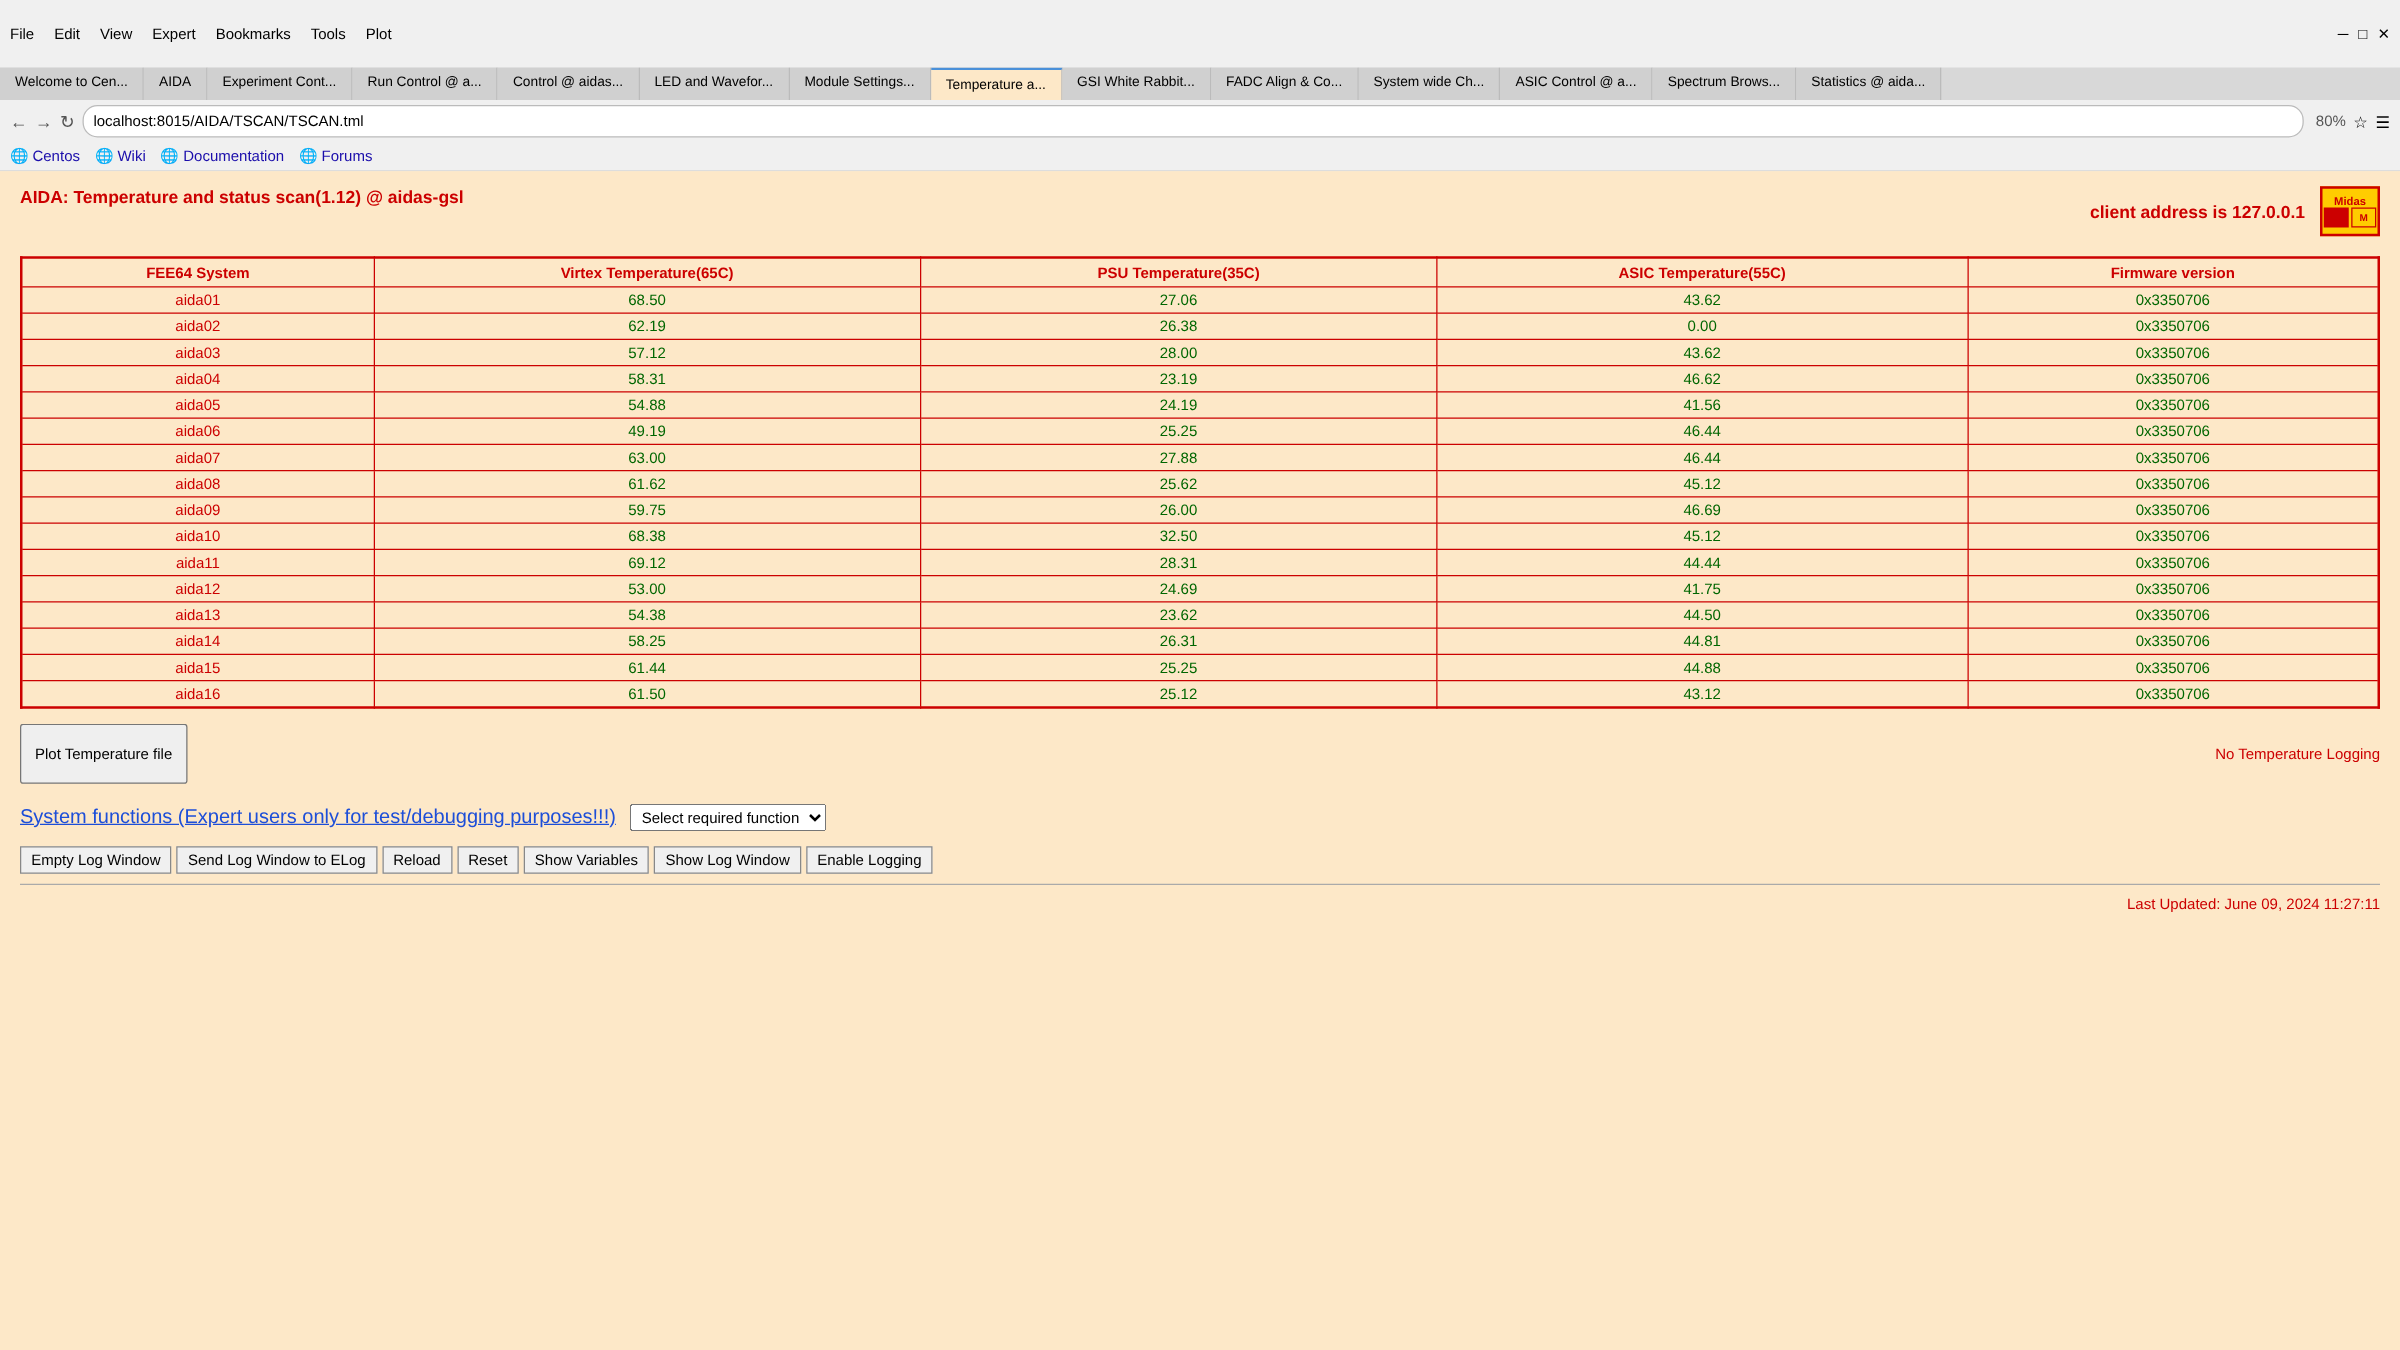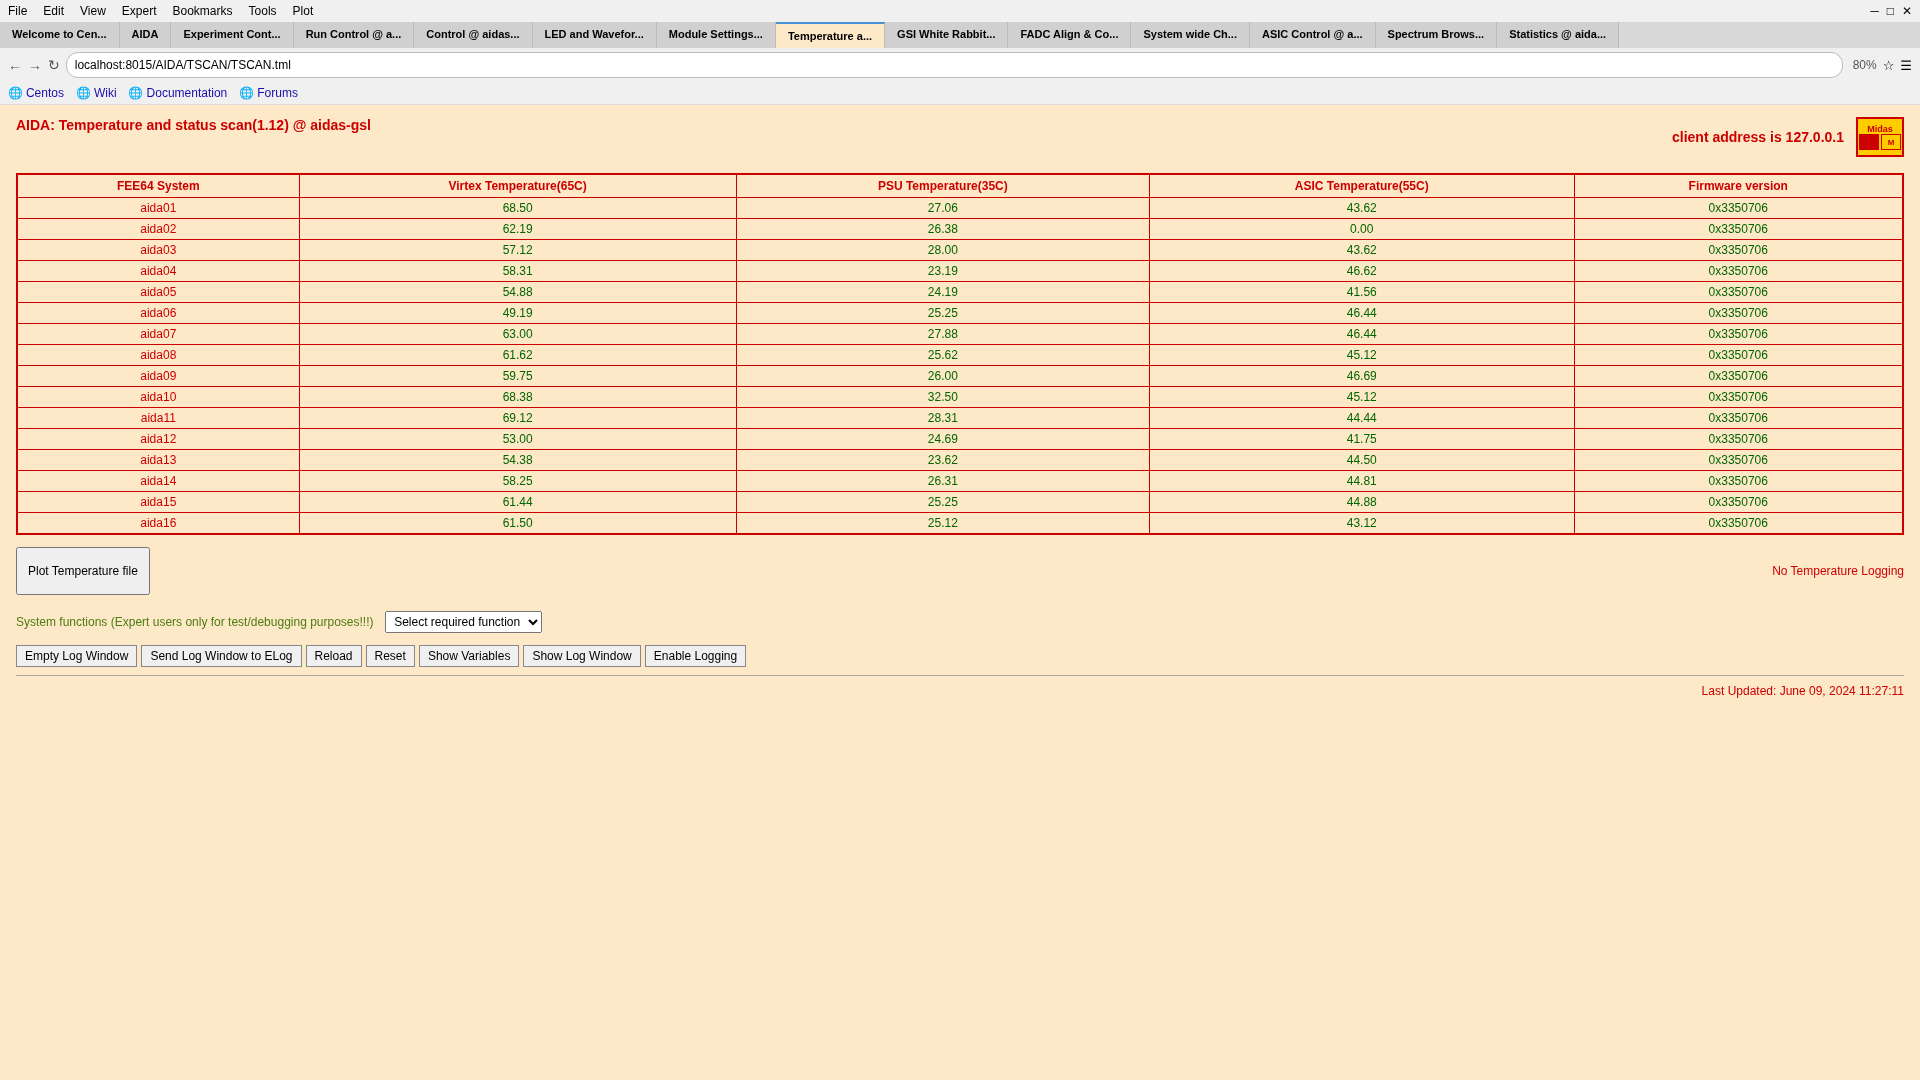--- a/index.html
+++ b/index.html
@@ -1,23 +1,23 @@
 <!DOCTYPE html>
 <html><head>
   <meta charset="utf-8">
   <style>
     * { margin: 0; padding: 0; box-sizing: border-box; }
     body { font-family: Arial, sans-serif; font-size: 13px; background: #fde8c8; }
 
     
     .browser-frame { background: #f0f0f0; }
-    .menu-bar { display: flex; gap: 16px; padding: 4px 8px; background: #f0f0f0; font-size: 12px; }
+    .menu-bar { display: flex; gap: 16px; padding: 20px 8px; background: #f0f0f0; font-size: 12px; }
     .menu-bar span { cursor: pointer; }
 
-    .tab-bar { display: flex; background: #d8d8d8; overflow: hidden; font-size: 12px; font-weight: bold; }
+    .tab-bar { display: flex; background: #d8d8d8; overflow: hidden; font-size: 12px; }
     .tab { padding: 6px 12px; background: #d0d0d0; border-right: 1px solid #bbb; white-space: nowrap; max-width: 160px; overflow: hidden; text-overflow: ellipsis; cursor: pointer; font-size: 11px; }
     .tab.active { background: #fde8c8; border-top: 2px solid #4a90d9; }
 
     .address-bar { display: flex; align-items: center; padding: 4px 8px; background: #f0f0f0; gap: 6px; }
     .address-bar .nav-btn { background: none; border: none; cursor: pointer; font-size: 14px; color: #555; }
     .address-bar .url-input { flex: 1; padding: 5px 8px; border: 1px solid #bbb; border-radius: 12px; font-size: 12px; background: white; }
     .address-bar .zoom { font-size: 12px; color: #555; margin-left: 4px; }
 
     .bookmarks-bar { display: flex; gap: 12px; padding: 4px 8px; background: #f0f0f0; border-bottom: 1px solid #ddd; font-size: 12px; color: #1a0dab; }
     .bookmarks-bar span { cursor: pointer; display: flex; align-items: center; gap: 3px; }
@@ -37,21 +37,21 @@
     .temp-table td { border: 1px solid #cc0000; padding: 3px 8px; text-align: center; font-size: 12px; }
     .temp-table td.sys-name { color: #cc0000; }
     .temp-table td.temp-val { color: #006600; }
 
     .table-footer { display: flex; justify-content: space-between; align-items: center; margin-bottom: 16px; }
     .plot-btn { padding: 15px 10px; font-size: 12px; cursor: pointer; }
     .no-logging { color: #cc0000; font-size: 12px; }
 
     
     .sys-functions { margin-bottom: 12px; }
-    .sys-functions-label { color: #4d7c0f; font-size: 12px; display: inline; margin-right: 8px; }
+    .sys-functions-label { color: #1d4ed8; font-size: 16px; display: inline; margin-right: 8px; text-decoration: underline; }
     .func-select { font-size: 12px; padding: 2px 4px; }
 
     .action-buttons { display: flex; gap: 4px; flex-wrap: wrap; margin-top: 6px; }
     .action-btn { padding: 3px 8px; font-size: 12px; cursor: pointer; background: #f0f0f0; border: 1px solid #888; }
 
     .last-updated { text-align: right; color: #cc0000; font-size: 12px; margin-top: 8px; }
     .divider { border: none; border-top: 1px solid #aaa; margin: 8px 0; }
   </style>
 </head>
 <body>

